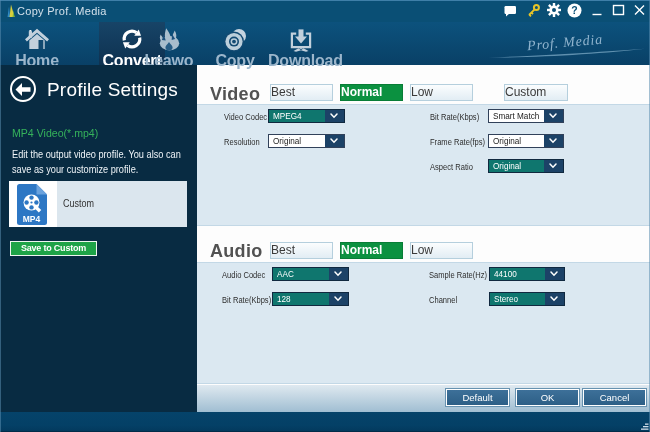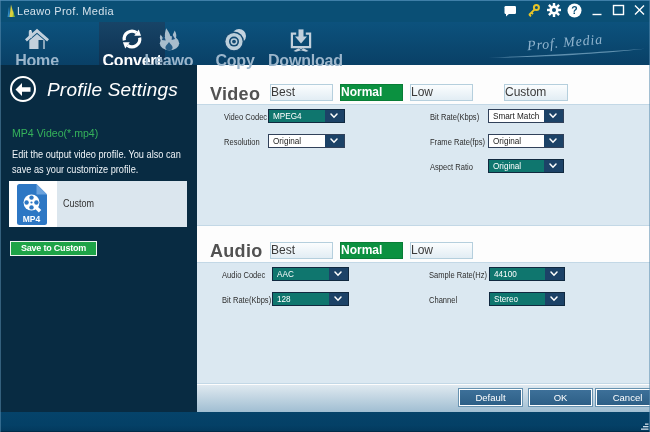--- a/index.html
+++ b/index.html
@@ -12,21 +12,21 @@
   
   #nav{left:0;top:22px;width:650px;height:43px;background:linear-gradient(#0c527d,#094066);}
   .tab{position:absolute;top:0;width:66px;height:43px;text-align:center;}
   .tab .lbl{position:absolute;left:0;top:30px;width:100%;font-size:16px;font-weight:bold;color:#9cb6cb;letter-spacing:-0.2px;}
   .tab svg{position:absolute;left:50%;top:7px;transform:translateX(-50%);}
   #tab-convert{background:linear-gradient(#174467,#0e3150);margin-left:29px;}
   #tab-convert .lbl{color:#ffffff;font-weight:bold;}
   
   #sidebar{left:0;top:65px;width:197px;height:347px;background:#082b42;}
   #backcircle{left:10px;top:76px;width:22px;height:22px;border:2px solid #fff;border-radius:50%;}
-  #ptitle{left:47px;top:79px;font-size:19px;color:#ffffff;font-weight:400;letter-spacing:0.2px;font-style:italic;}
+  #ptitle{left:47px;top:79px;font-size:19px;color:#ffffff;font-weight:400;letter-spacing:0.2px;}
   #mp4title{left:12px;top:127px;font-size:11.5px;color:#35b25b;transform:scaleX(0.92);transform-origin:0 0;}
   #desc{left:12px;top:148px;width:200px;font-size:10px;line-height:14.5px;color:#eef3f7;transform:scaleX(0.92);transform-origin:0 0;}
   #customrow{left:9px;top:181px;width:178px;height:46px;background:#dbe6ee;}
   #icontile{left:0;top:0;width:48px;height:46px;background:#ffffff;}
   #customlbl{left:54px;top:17px;font-size:10px;color:#333;transform:scaleX(0.9);transform-origin:0 0;}
   #savebtn{left:10px;top:241px;width:85px;height:13px;background:#1ea347;border:1px solid #eef5f0;
            color:#fff;font-size:9px;font-weight:bold;text-align:center;line-height:13px;letter-spacing:-0.2px;}
   
   .sectitle{font-size:18px;color:#525252;letter-spacing:0.3px;font-weight:bold;}
   .pbtn{position:absolute;height:15px;border:1px solid #b5cfdd;background:linear-gradient(#fbfdfe,#e2edf4);
@@ -38,35 +38,35 @@
   .dd{position:absolute;height:12px;border:1px solid #31415a;background:#fff;color:#1d1d1d;}
   .dd .txt{position:absolute;left:4px;top:0;line-height:12px;white-space:nowrap;font-size:9.5px;transform:scaleX(0.86);transform-origin:0 0;}
   .dd .arr{position:absolute;right:0;top:0;width:19px;height:12px;background:#1c4267;}
   .dd.sel{background:#0f766e;color:#fff;border-color:#10283f;}
   .dd .arr svg{position:absolute;left:5px;top:3px;}
   .sectitle{}
   
   #btnbar{left:197px;top:385px;width:453px;height:27px;background:linear-gradient(#dfe9f0,#a0bed2);}
   .bbtn{position:absolute;top:4px;width:61px;height:15px;background:linear-gradient(#3d7099,#2d5f86);
         border:1px solid #fff;box-shadow:0 0 0 1px #6792b0;color:#fff;font-size:9.5px;
-        text-align:center;line-height:15px;margin-left:13px;}
+        text-align:center;line-height:15px;}
   #footer{left:0;top:412px;width:650px;height:20px;background:linear-gradient(#05436a,#044066 70%,#033a5e);border-bottom:1px solid #022c49;box-sizing:border-box;}
   #leftedge{left:0;top:0;width:1px;height:432px;background:rgba(90,140,175,0.55);}
   #rightedge{left:649px;top:0;width:1px;height:432px;background:rgba(90,140,175,0.55);}
 </style>
 </head>
 <body>
 
   <div class="abs" id="titlebar"></div>
   <svg class="abs" style="left:7px;top:4px" width="9" height="13" viewBox="0 0 9 13">
     <polygon points="0.5,13 2,2.5 3,13" fill="#2f89c5"></polygon>
     <polygon points="2.5,13 4,0.5 7.5,13" fill="#d9cf3d"></polygon>
     <polygon points="5.5,13 7.5,13 6.6,6.5" fill="#7fb53b"></polygon>
   </svg>
-  <div class="abs" id="titletext">Leawo Prof. Media</div>
+  <div class="abs" id="titletext">Copy Prof. Media</div>
 
   <svg class="abs" style="left:504px;top:6px" width="13" height="11" viewBox="0 0 13 11">
     <rect x="0.5" y="0" width="11.5" height="8" rx="1.2" fill="#fff"></rect>
     <polygon points="2,7 6,7 2,10.5" fill="#fff"></polygon>
   </svg>
   <svg class="abs" style="left:526px;top:3px" width="15" height="15" viewBox="0 0 15 15">
     <g stroke="#e7c427" fill="none">
       <circle cx="10.4" cy="4.6" r="2.5" stroke-width="2"></circle>
       <path d="M8.6 6.4 L3 12 M3.3 11.7 L5 13.4 M5.4 9.6 L7 11.2" stroke-width="1.8"></path>
     </g>

